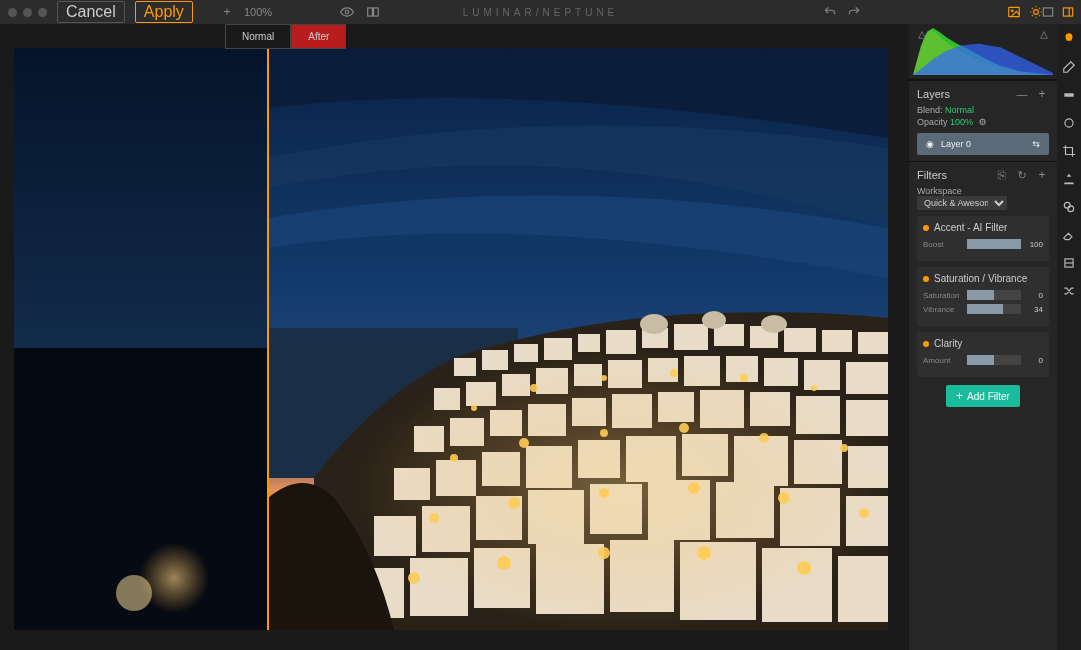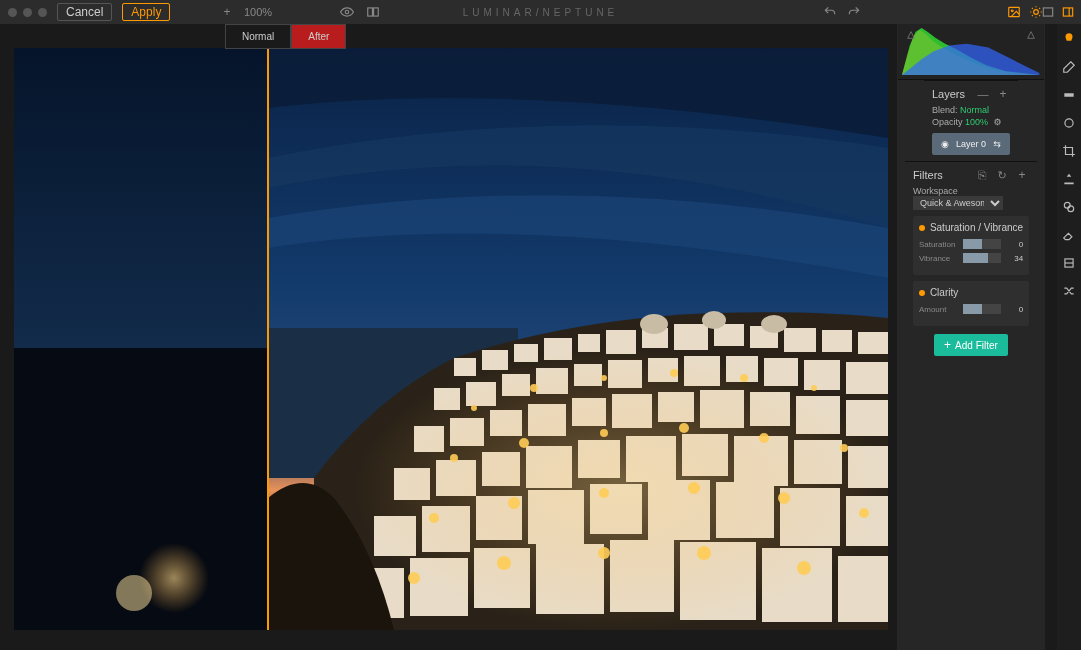--- a/index.html
+++ b/index.html
@@ -1,39 +1,39 @@
 <!DOCTYPE html>
 <html><head>
 <meta charset="utf-8">
 <style>
 * { margin: 0; padding: 0; box-sizing: border-box; font-family: -apple-system, "Helvetica Neue", Arial, sans-serif; }
 body { background: #1a1a1a; color: #aaa; font-size: 11px; width: 1081px; height: 650px; overflow: hidden; }
 
 .topbar { height: 24px; background: #2c2c2c; display: flex; align-items: center; padding: 0 8px; position: relative; }
 .window-dots { display: flex; gap: 6px; margin-right: 10px; }
 .window-dots span { width: 9px; height: 9px; border-radius: 50%; background: #555; }
-.btn { border: 1px solid #555; background: transparent; color: #ccc; padding: 1px 8px; font-size: 12px; cursor: pointer; border-radius: 2px; }
+.btn { border: 1px solid #555; background: transparent; color: #ccc; padding: 1px 8px; font-size: 16px; cursor: pointer; border-radius: 2px; }
 .btn.apply { color: #f90; border-color: #f90; margin-left: 10px; }
 .tb-center { position: absolute; left: 50%; transform: translateX(-50%); color: #666; letter-spacing: 4px; font-size: 10px; }
 .tb-icons-left { position: absolute; left: 220px; display: flex; align-items: center; gap: 10px; color: #888; }
 .tb-icons-mid { position: absolute; left: 340px; display: flex; gap: 12px; }
 .tb-icons-right1 { position: absolute; right: 220px; display: flex; gap: 10px; }
 .tb-icons-right2 { position: absolute; right: 38px; display: flex; gap: 8px; }
 .tb-icons-right3 { position: absolute; right: 6px; display: flex; gap: 6px; }
 .icon { width: 14px; height: 14px; display: inline-flex; align-items: center; justify-content: center; cursor: pointer; }
 
 .compare-tabs { position: absolute; top: 24px; left: 225px; display: flex; z-index: 5; }
 .compare-tabs div { padding: 6px 16px; font-size: 10px; background: #1a1a1a; color: #ccc; border: 1px solid #444; }
 .compare-tabs .active { background: #b91c1c; }
 
 .canvas-wrap { position: absolute; top: 48px; left: 14px; width: 874px; height: 582px; background: #000; overflow: hidden; }
 .canvas { width: 100%; height: 100%; position: relative; }
 .divider { position: absolute; top: 0; bottom: 0; left: 29%; width: 2px; background: #f90; z-index: 3; }
 
-.right-panel { position: absolute; top: 24px; right: 36px; width: 148px; bottom: 0; background: #262626; display: flex; flex-direction: column; align-items: center; }
+.right-panel { position: absolute; top: 24px; right: 24px; width: 148px; bottom: 0; background: #262626; display: flex; flex-direction: column; }
 .histogram { height: 56px; background: #222; position: relative; border-bottom: 1px solid #111; }
 .histo-svg { width: 100%; height: 100%; }
 
 .panel-section { border-top: 1px solid #111; padding: 6px 8px; }
 .panel-header { display: flex; justify-content: space-between; align-items: center; margin-bottom: 4px; }
 .panel-title { color: #ccc; font-size: 11px; }
 .panel-tools { display: flex; gap: 6px; color: #888; }
 .small-row { display: flex; justify-content: space-between; font-size: 9px; margin-bottom: 4px; flex-direction: column; }
 .small-row .val { color: #2ecc71; }
 .layer-item { background: #5a6a78; color: #eee; padding: 4px 6px; font-size: 9px; display: flex; align-items: center; gap: 4px; border-radius: 2px; position: relative; }
@@ -338,20 +338,33 @@
       <span>Workspace</span>
       <select class="sel">
         <option>Quick &amp; Awesome</option>
       </select>
     </div>
 
     <div id="filters-container">
         <div class="filter-block">
           <div class="filter-title">
             <span class="dot"></span>
+            <span>Accent - AI Filter</span>
+          </div>
+          <div class="slider-row">
+            <span class="slider-label">Boost</span>
+            <div class="slider-bar">
+              <div class="slider-fill" style="width:100%"></div>
+            </div>
+            <span class="slider-val">100</span>
+          </div>
+        </div>
+        <div class="filter-block">
+          <div class="filter-title">
+            <span class="dot"></span>
             <span>Saturation / Vibrance</span>
           </div>
           <div class="slider-row">
             <span class="slider-label">Saturation</span>
             <div class="slider-bar">
               <div class="slider-fill" style="width:50%"></div>
             </div>
             <span class="slider-val">0</span>
           </div>
           <div class="slider-row">

